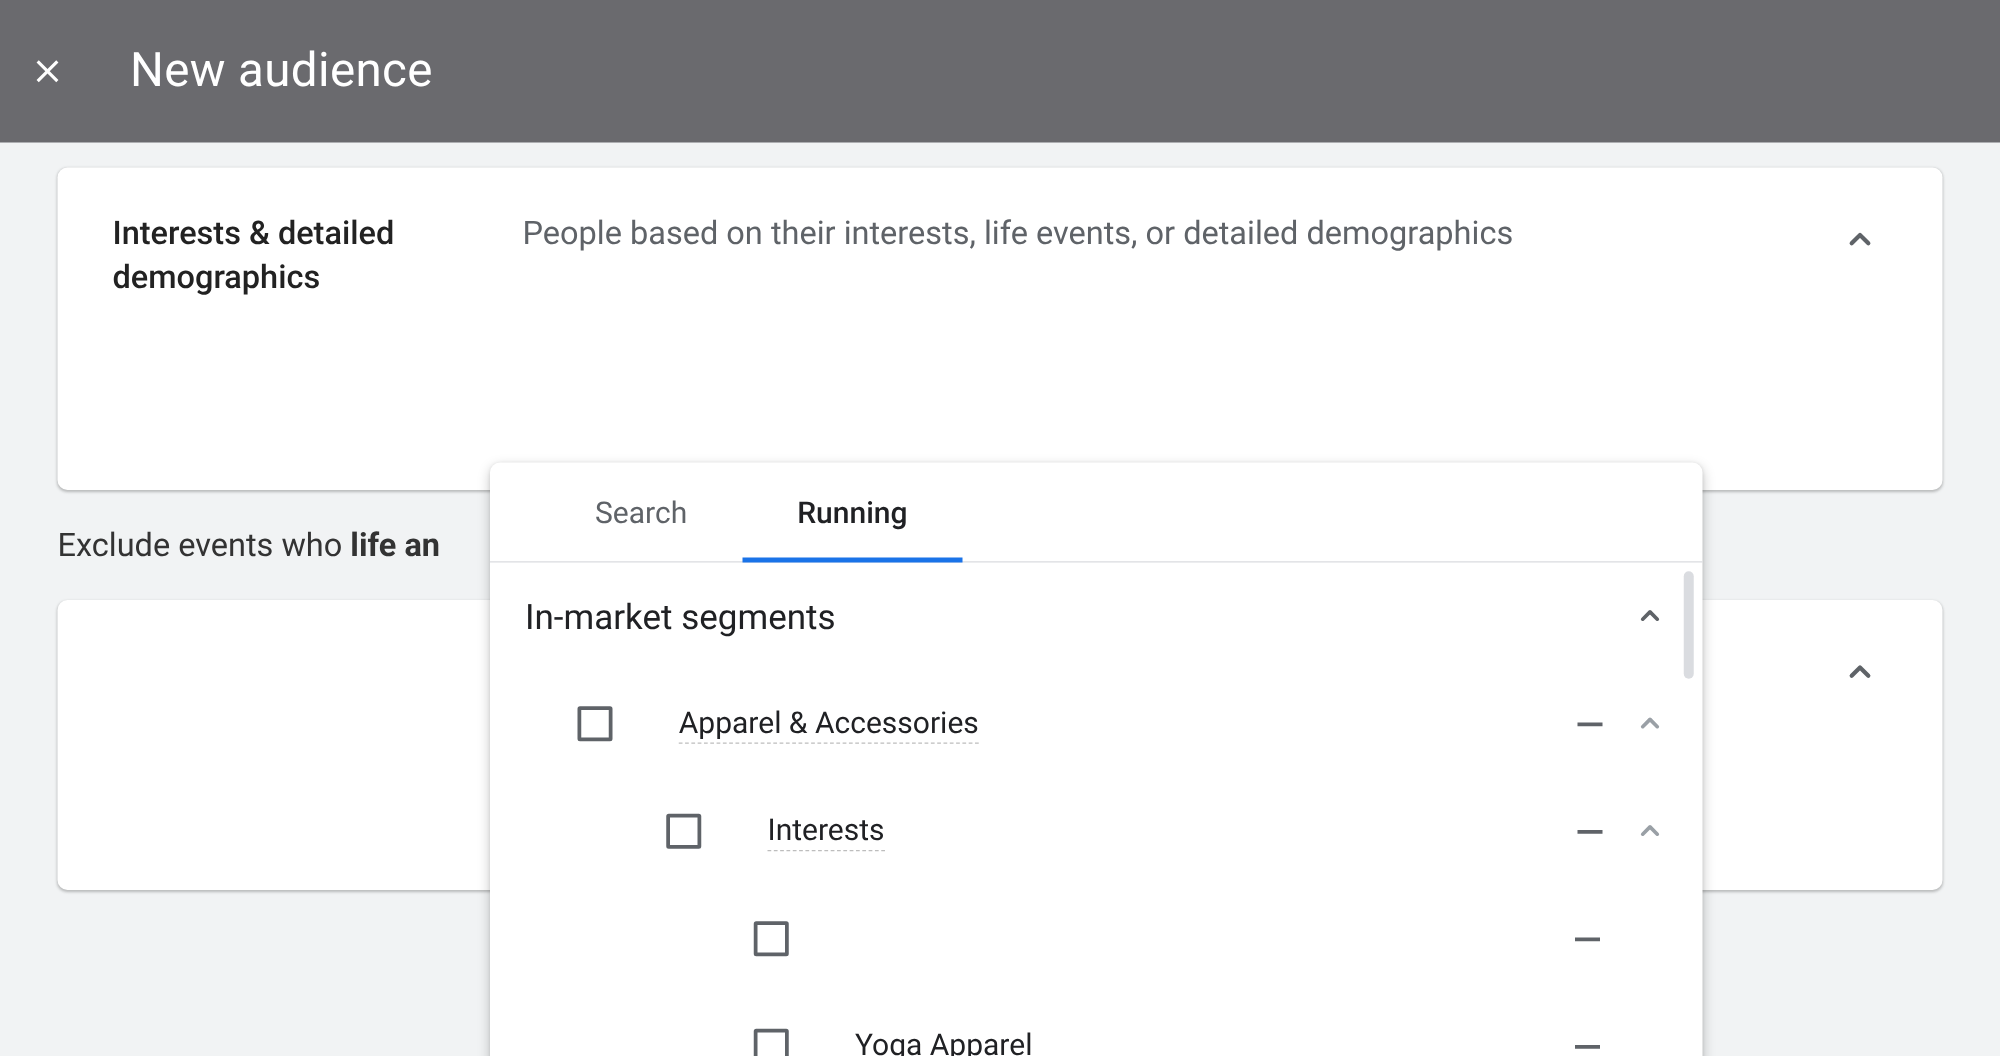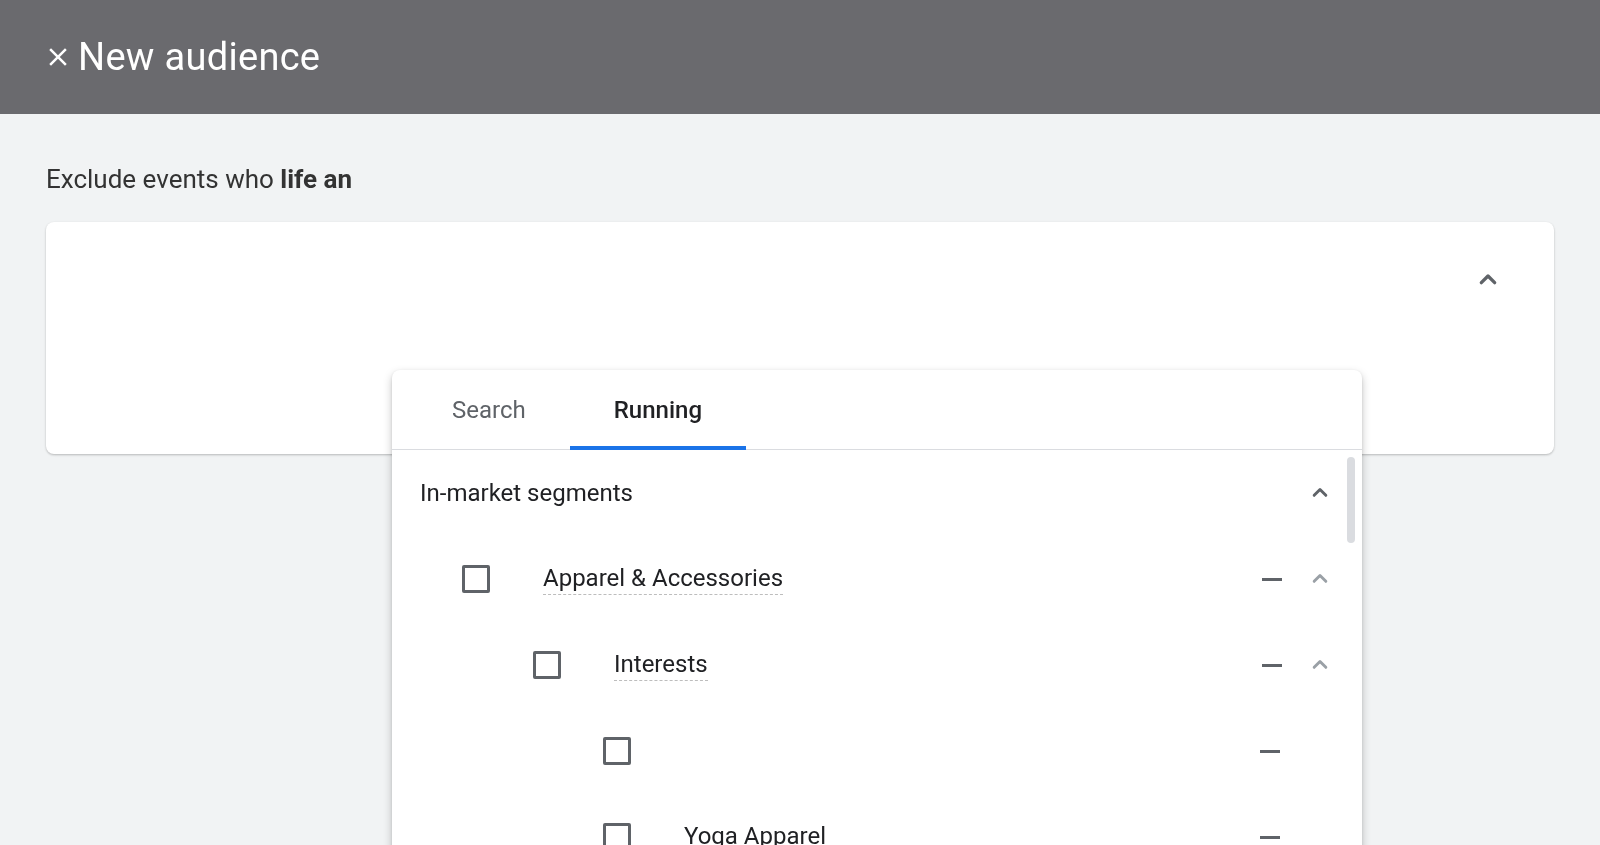--- a/index.html
+++ b/index.html
@@ -9,21 +9,22 @@
     width: 1600px;
     height: 845px;
     overflow: hidden;
     position: relative;
   }
   .header {
     background: #6a6a6e;
     height: 114px;
     display: flex;
     align-items: center;
-    padding-left: 38px;
+    padding-left: 18px;
+    gap: 46px;
   }
   .close-btn {
     width: 40px;
     height: 40px;
     display: flex;
     align-items: center;
     justify-content: center;
     cursor: pointer;
   }
   .close-btn svg { width: 30px; height: 30px; }
@@ -96,21 +97,21 @@
     left: 392px;
     width: 970px;
     background: #fff;
     border-radius: 8px;
     box-shadow: 0 4px 10px rgba(0,0,0,0.22), 0 1px 3px rgba(0,0,0,0.1);
     z-index: 10;
     overflow: visible;
   }
   .tabs {
     display: flex;
-    padding: 0 16px;
+    padding: 0 40px;
     border-bottom: 1px solid #dadce0;
   }
   .tab {
     padding: 26px 44px 22px 44px;
     font-size: 24px;
     color: #5f6368;
     cursor: pointer;
     border-bottom: 4px solid transparent;
     margin-bottom: -1px;
   }
@@ -148,21 +149,21 @@
   }
   .tree-label {
     font-size: 24px;
     color: #202124;
     border-bottom: 1px dashed #bdbdbd;
     padding-bottom: 2px;
     cursor: pointer;
     margin-left: 17px;
   }
   .tree-category {
-    font-size: 24px;
+    font-size: 28px;
     color: #202124;
   }
   .tree-spacer-a { width: 42px; flex-shrink:0; }
   .tree-spacer-b { width: 113px; flex-shrink:0; }
   .tree-spacer-c { width: 183px; flex-shrink:0; }
   .tree-gap { width: 36px; flex-shrink:0; }
   .tree-grow { flex: 1; }
   .minus {
     width: 20px;
     height: 3px;
@@ -188,20 +189,31 @@
   <div class="close-btn">
     <svg viewBox="0 0 24 24">
       <path d="M19 6.41 17.59 5 12 10.59 6.41 5 5 6.41 10.59 12 5 17.59 6.41 19 12 13.41 17.59 19 19 17.59 13.41 12z" fill="#fff"></path>
     </svg>
   </div>
   <div class="header-title">New audience</div>
 </div>
 
 <div class="content">
 
+  <div class="card card-interests">
+    <div class="card-header-row">
+      <div class="section-title">Interests &amp; detailed demographics</div>
+      <div class="section-desc">People based on their interests, life events, or detailed demographics</div>
+      <div class="chevron-toggle">
+        <svg viewBox="0 0 24 24" width="32" height="32">
+          <path d="M7 14l5-5 5 5" stroke="#5f6368" stroke-width="2.5" fill="none" stroke-linecap="round" stroke-linejoin="round"></path>
+        </svg>
+      </div>
+    </div>
+  </div>
 
   <div class="section-text">
     <span>Exclude events who </span><strong>life an</strong>
   </div>
 
   <div class="card card-exclusions">
     <div class="card-header-row">
       <div class="tree-grow"></div>
       <div class="chevron-toggle">
         <svg viewBox="0 0 24 24" width="32" height="32">

